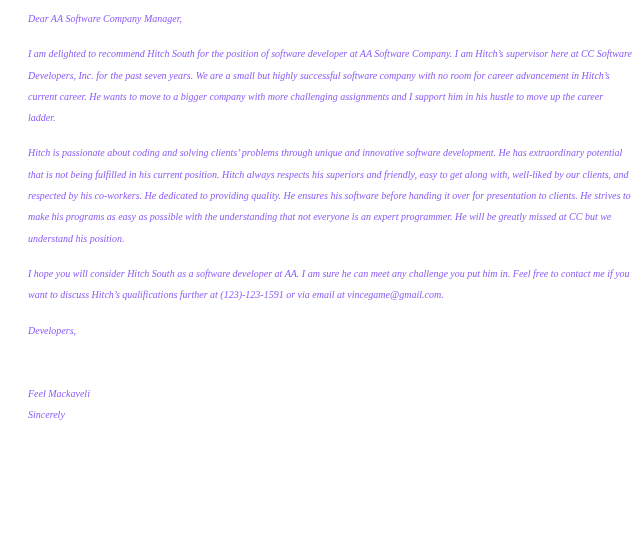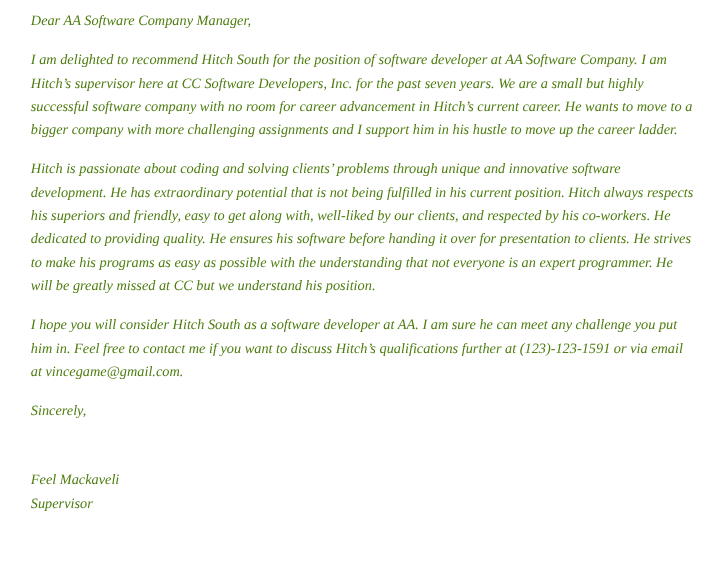--- a/index.html
+++ b/index.html
@@ -13,23 +13,23 @@
     overflow: hidden;
   }
   .page {
     box-sizing: border-box;
     width: 644px;
     height: 424px;
     padding: 8px 12px 0 28px;
     background: #ffffff;
     font-family: "Liberation Serif", "DejaVu Serif", serif;
     font-style: italic;
-    font-size: 13px;
+    font-size: 10px;
     line-height: 21.3px;
-    color: #4d7c0f;
+    color: #8b5cf6;
     text-align: left;
   }
   .page p {
     margin: 0 0 14px 0;
     padding: 0;
   }
   .closing {
     margin-bottom: 42px !important;
   }
   .signature div {
@@ -43,20 +43,20 @@
 <div class="page">
 
   <p class="salutation">Dear AA Software Company Manager,</p>
 
   <p class="para">I am delighted to recommend Hitch South for the position of software developer at AA Software Company. I am Hitch’s supervisor here at CC Software Developers, Inc. for the past seven years. We are a small but highly successful software company with no room for career advancement in Hitch’s current career. He wants to move to a bigger company with more challenging assignments and I support him in his hustle to move up the career ladder.</p>
 
   <p class="para">Hitch is passionate about coding and solving clients’ problems through unique and innovative software development. He has extraordinary potential that is not being fulfilled in his current position. Hitch always respects his superiors and friendly, easy to get along with, well-liked by our clients, and respected by his co-workers. He dedicated to providing quality. He ensures his software before handing it over for presentation to clients. He strives to make his programs as easy as possible with the understanding that not everyone is an expert programmer. He will be greatly missed at CC but we understand his position.</p>
 
   <p class="para">I hope you will consider Hitch South as a software developer at AA. I am sure he can meet any challenge you put him in. Feel free to contact me if you want to discuss Hitch’s qualifications further at (123)-123-1591 or via email at vincegame@gmail.com.</p>
 
-  <p class="closing">Sincerely,</p>
+  <p class="closing">Developers,</p>
 
   <div class="signature">
     <div>Feel Mackaveli</div>
-    <div>Supervisor</div>
+    <div>Sincerely</div>
   </div>
 
 </div>
 
 </body></html>

